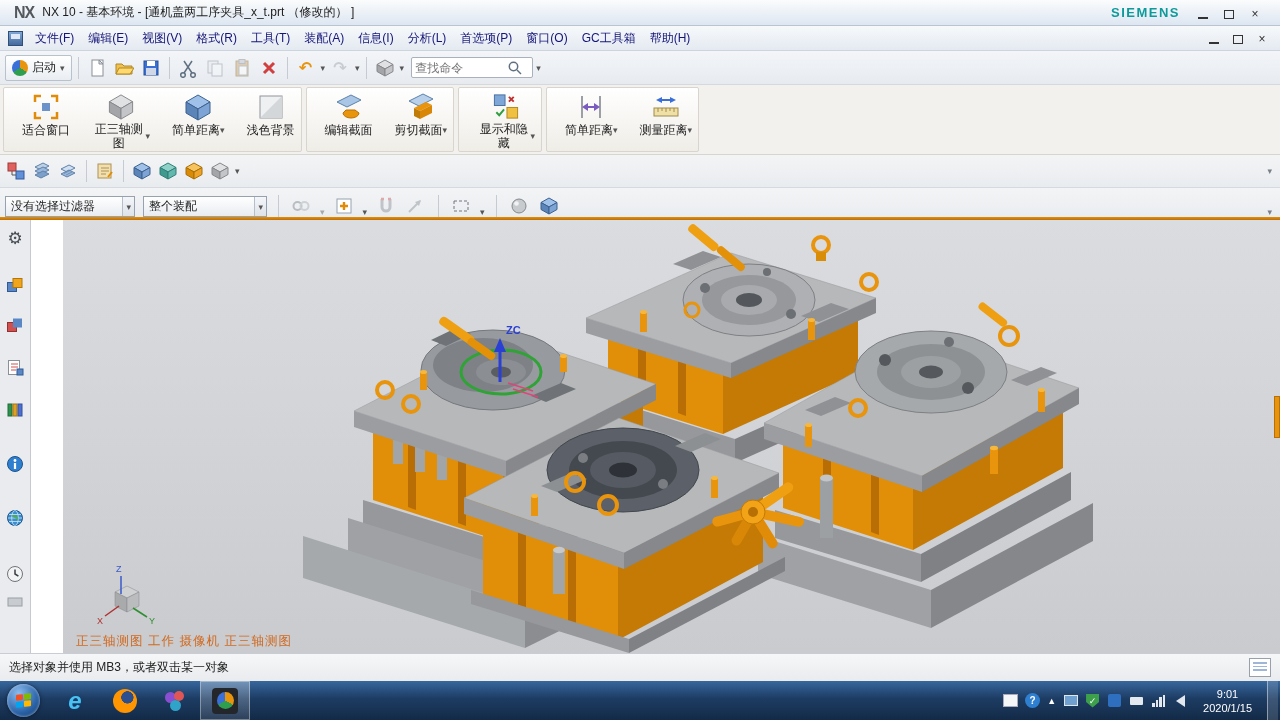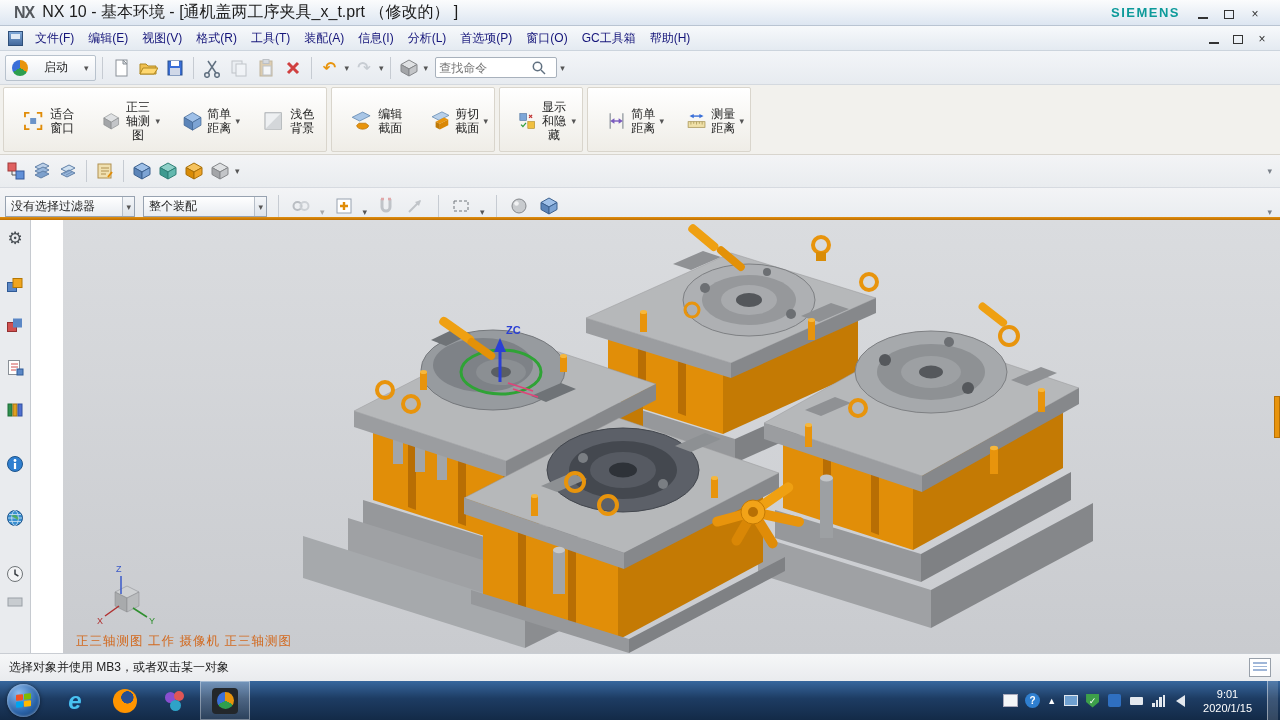--- a/index.html
+++ b/index.html
@@ -1,47 +1,47 @@
 <!DOCTYPE html>
 <html><head>
 <meta charset="utf-8">
 <style>
 *{margin:0;padding:0;box-sizing:border-box;}
 html,body{width:1280px;height:720px;overflow:hidden;font-family:"Liberation Sans","DejaVu Sans",sans-serif;font-size:12px;color:#222;background:#fff;}
 
 .titlebar{height:26px;background:linear-gradient(#fbfcfd,#dde6f1);border-bottom:1px solid #b9c4d2;display:flex;align-items:center;padding:0 14px;}
 .nx-logo{font-weight:bold;font-size:16px;color:#54585d;letter-spacing:-1px;margin-right:8px;}
-.title-text{font-size:16px;color:#1c1c1c;}
+.title-text{font-size:12px;color:#1c1c1c;}
 .brand{margin-left:auto;color:#0d9a9a;font-weight:bold;letter-spacing:1.5px;font-size:13px;margin-right:16px;}
 .winbtns{display:flex;gap:12px;margin-right:4px;align-items:center;}
 .wb{width:14px;height:12px;display:flex;align-items:flex-end;justify-content:center;color:#333;font-size:12px;line-height:10px;}
 .wb-min{border-bottom:2px solid #333;width:10px;height:8px;}
 .wb-max{width:10px;height:9px;border:1.5px solid #333;}
 
 .menubar{height:25px;background:linear-gradient(#f7f9fb,#e4eaf1);display:flex;align-items:center;padding:0 3px;border-bottom:1px solid #ccd4dd;}
 .doc-ico{width:15px;height:15px;background:linear-gradient(#7fa8d8,#44699c);border:1px solid #2f4f79;margin:0 5px;position:relative;}
 .doc-ico::after{content:"";position:absolute;left:2px;top:2px;width:9px;height:5px;background:#dfe9f5;}
 .menu-item{padding:3px 7px;color:#15157a;}
 .mdi-btns{margin-left:auto;display:flex;gap:10px;padding-right:8px;align-items:center;}
 
 .qbar{height:34px;background:linear-gradient(#f3f5f8,#e7ebf0);display:flex;align-items:center;padding:0 5px;gap:3px;border-bottom:1px solid #d4d9df;}
 .qbtn{height:25px;min-width:24px;display:flex;align-items:center;justify-content:center;border-radius:2px;padding:0 2px;}
-.start-btn{display:flex;align-items:center;gap:16px;border:1px solid #b8c2cd;background:linear-gradient(#fff,#e9edf2);padding:2px 6px;height:26px;border-radius:2px;}
+.start-btn{display:flex;align-items:center;gap:4px;border:1px solid #b8c2cd;background:linear-gradient(#fff,#e9edf2);padding:2px 6px;height:26px;border-radius:2px;}
 .pinwheel{width:16px;height:16px;border-radius:50%;background:conic-gradient(#e8940c 0 120deg,#2e9e4f 120deg 240deg,#3a6fd8 240deg 360deg);}
 .sep{width:1px;height:22px;background:#c6cbd2;margin:0 3px;}
 .caret{font-size:9px;color:#555;}
 .search-box{width:122px;height:21px;background:#fff;border:1px solid #a8b1bc;border-radius:2px;display:flex;align-items:center;padding:0 3px;margin-left:4px;}
 .search-box input{border:none;outline:none;width:92px;font-size:12px;color:#555;background:transparent;font-family:inherit;}
 .grayed{opacity:.45;}
 .undo-g{color:#e8940c;font-size:16px;font-weight:bold;}
 .redo-g{color:#9aa2ab;font-size:16px;font-weight:bold;}
 
 .ribbon{height:70px;background:#f2f1ed;display:flex;align-items:stretch;padding:2px 0 2px 3px;border-bottom:1px solid #d8d5ce;}
 .rgroup{display:flex;background:linear-gradient(#ffffff,#efede7);border:1px solid #d9d5cc;border-radius:2px;margin-right:4px;padding:1px;}
-.rbtn{min-width:62px;max-width:80px;display:flex;align-items:center;padding:3px 5px 0 17px;font-size:12px;line-height:14px;text-align:center;}
+.rbtn{min-width:62px;max-width:80px;display:flex;flex-direction:column;align-items:center;padding:3px 5px 0 17px;font-size:12px;line-height:14px;text-align:center;}
 .ricon{width:30px;height:30px;margin-bottom:1px;}
 .lblrow{display:flex;align-items:center;justify-content:center;}
 .w70{width:72px;word-break:break-all;}
 
 .abar{height:33px;background:linear-gradient(#f3f4f6,#e9ecef);display:flex;align-items:center;padding:0 5px;gap:4px;border-bottom:1px solid #d6dae0;}
 .fbar{height:29px;background:linear-gradient(#f3f4f6,#eaedf0);display:flex;align-items:flex-end;padding:0 5px;gap:8px;}
 .tico{width:22px;height:22px;display:flex;align-items:center;justify-content:center;border-radius:2px;}
 .fselect{height:21px;border:1px solid #97a2b0;background:linear-gradient(#ffffff,#e8ecf1);display:flex;align-items:center;padding:0 0 0 5px;}
 .fselect .fs-caret{margin-left:auto;border-left:1px solid #b6bec8;height:100%;display:flex;align-items:center;padding:0 3px;background:linear-gradient(#f4f6f9,#dde3ea);}
 .overflow{margin-left:auto;color:#7a8089;font-size:9px;padding-right:3px;}

